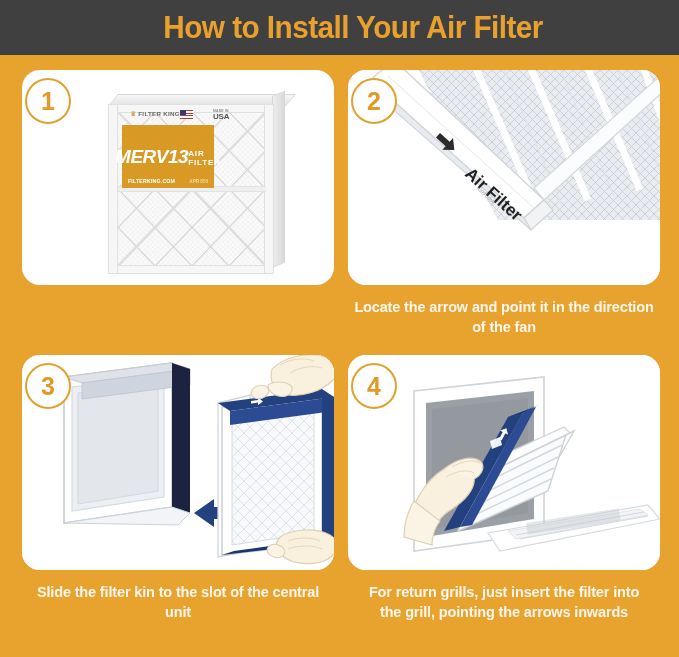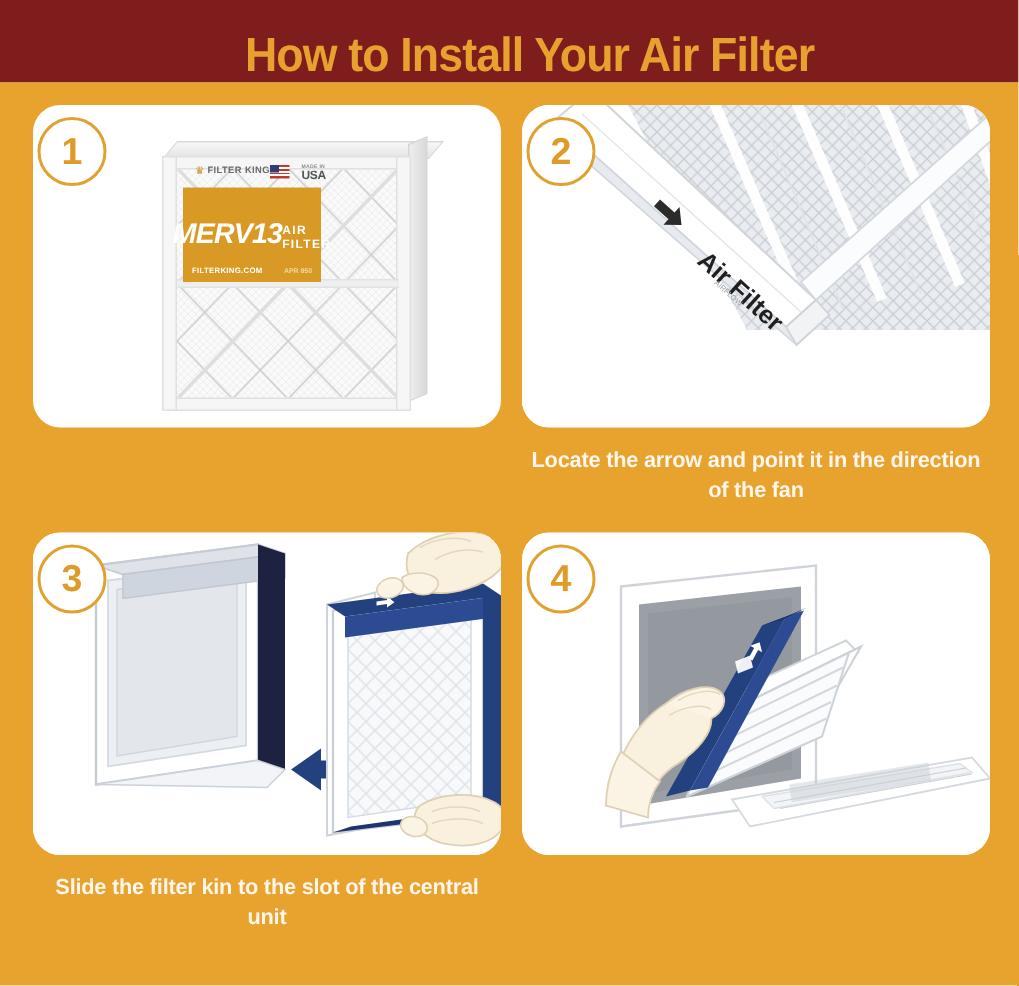--- a/index.html
+++ b/index.html
@@ -7,21 +7,21 @@
     width: 679px; height: 657px;
     background: #ffffff;
     font-family: "Liberation Sans", sans-serif;
     overflow: hidden;
   }
   #root { position: relative; width: 679px; height: 657px; background: #ffffff; }
 
   
   .title-bar {
     position: absolute; left: 0; top: 0; width: 679px; height: 55px;
-    background: #7f1d1d; display: flex; align-items: flex-end; justify-content: center; padding-left: 28px;
+    background: #404040; display: flex; align-items: center; justify-content: center; padding-left: 28px;
   }
   .title-text {
     font-size: 32px; font-weight: bold; color: #E8A02E;
     letter-spacing: -0.6px; white-space: nowrap;
     transform: scaleX(0.93); transform-origin: center;
   }
 
   
   .body-bg {
     position: absolute; left: 0; top: 55px; width: 679px; height: 602px;
@@ -91,21 +91,21 @@
   .f-label .afl  { color: #fff; font-size: 8px; font-weight: bold; letter-spacing: 0.9px; margin-top: 2px; }
   .f-label .urlrow {
     position: absolute; bottom: 4px; left: 6px; right: 6px;
     display: flex; justify-content: space-between; align-items: baseline;
   }
   .f-label .url { color: #fff; font-size: 5.2px; font-weight: bold; letter-spacing: 0.2px; }
   .f-label .apr { color: #f1d9a5; font-size: 4.6px; font-weight: bold; }
   .f-brand { position: absolute; left: 30px; top: 20px; z-index: 5; display: flex; align-items: center; gap: 2px; }
   .f-brand .crown { color: #C98E22; font-size: 7px; }
   .f-brand .bname { color: #6a6a6a; font-size: 6.2px; font-weight: bold; line-height: 6px; letter-spacing: 0.3px; }
-  .f-usa { position: absolute; left: 80px; top: 19px; z-index: 5; display: flex; align-items: center; gap: 8px; }
+  .f-usa { position: absolute; left: 80px; top: 19px; z-index: 5; display: flex; align-items: center; gap: 20px; }
   .f-usa .flag {
     width: 13px; height: 9px;
     background:
       linear-gradient(180deg,#c0392b 0 14%,#fff 14% 28%,#c0392b 28% 42%,#fff 42% 56%,#c0392b 56% 70%,#fff 70% 85%,#c0392b 85% 100%);
     position: relative;
   }
   .f-usa .flag::after { content:""; position:absolute; left:0; top:0; width:6px; height:5px; background:#2c3e7b; }
   .f-usa .usatxt { line-height: 5px; }
   .f-usa .made { display:block; color:#8a8a8a; font-size: 3.4px; font-weight: bold; letter-spacing:0.2px;}
   .f-usa .usa  { display:block; color:#555; font-size: 8px; font-weight: bold; letter-spacing:-0.2px;}
@@ -346,14 +346,15 @@
             <path d="M96,114 C108,104 124,100 132,106 C138,111 134,120 126,124" fill="#FBF3E4" stroke="#ddd0b4" stroke-width="1.2"></path>
             <path d="M104,112 C114,106 126,104 132,108" fill="none" stroke="#e3d7bd" stroke-width="1"></path>
             <path d="M98,122 C108,116 120,114 126,118" fill="none" stroke="#e3d7bd" stroke-width="1"></path>
             <path d="M56,182 C56,168 60,156 66,146 L92,166 C86,174 84,182 84,190 Z" fill="#FBF3E4" stroke="#ddd0b4" stroke-width="1.2"></path>
           </g>
         </svg>
       </div>
     </div>
     <div class="badge">4</div>
   </div>
+  <div class="caption" style="left:368px; top:582px; width:272px;">For return grills, just insert the filter into the grill, pointing the arrows inwards</div>
 
 </div>
 
 </body></html>

